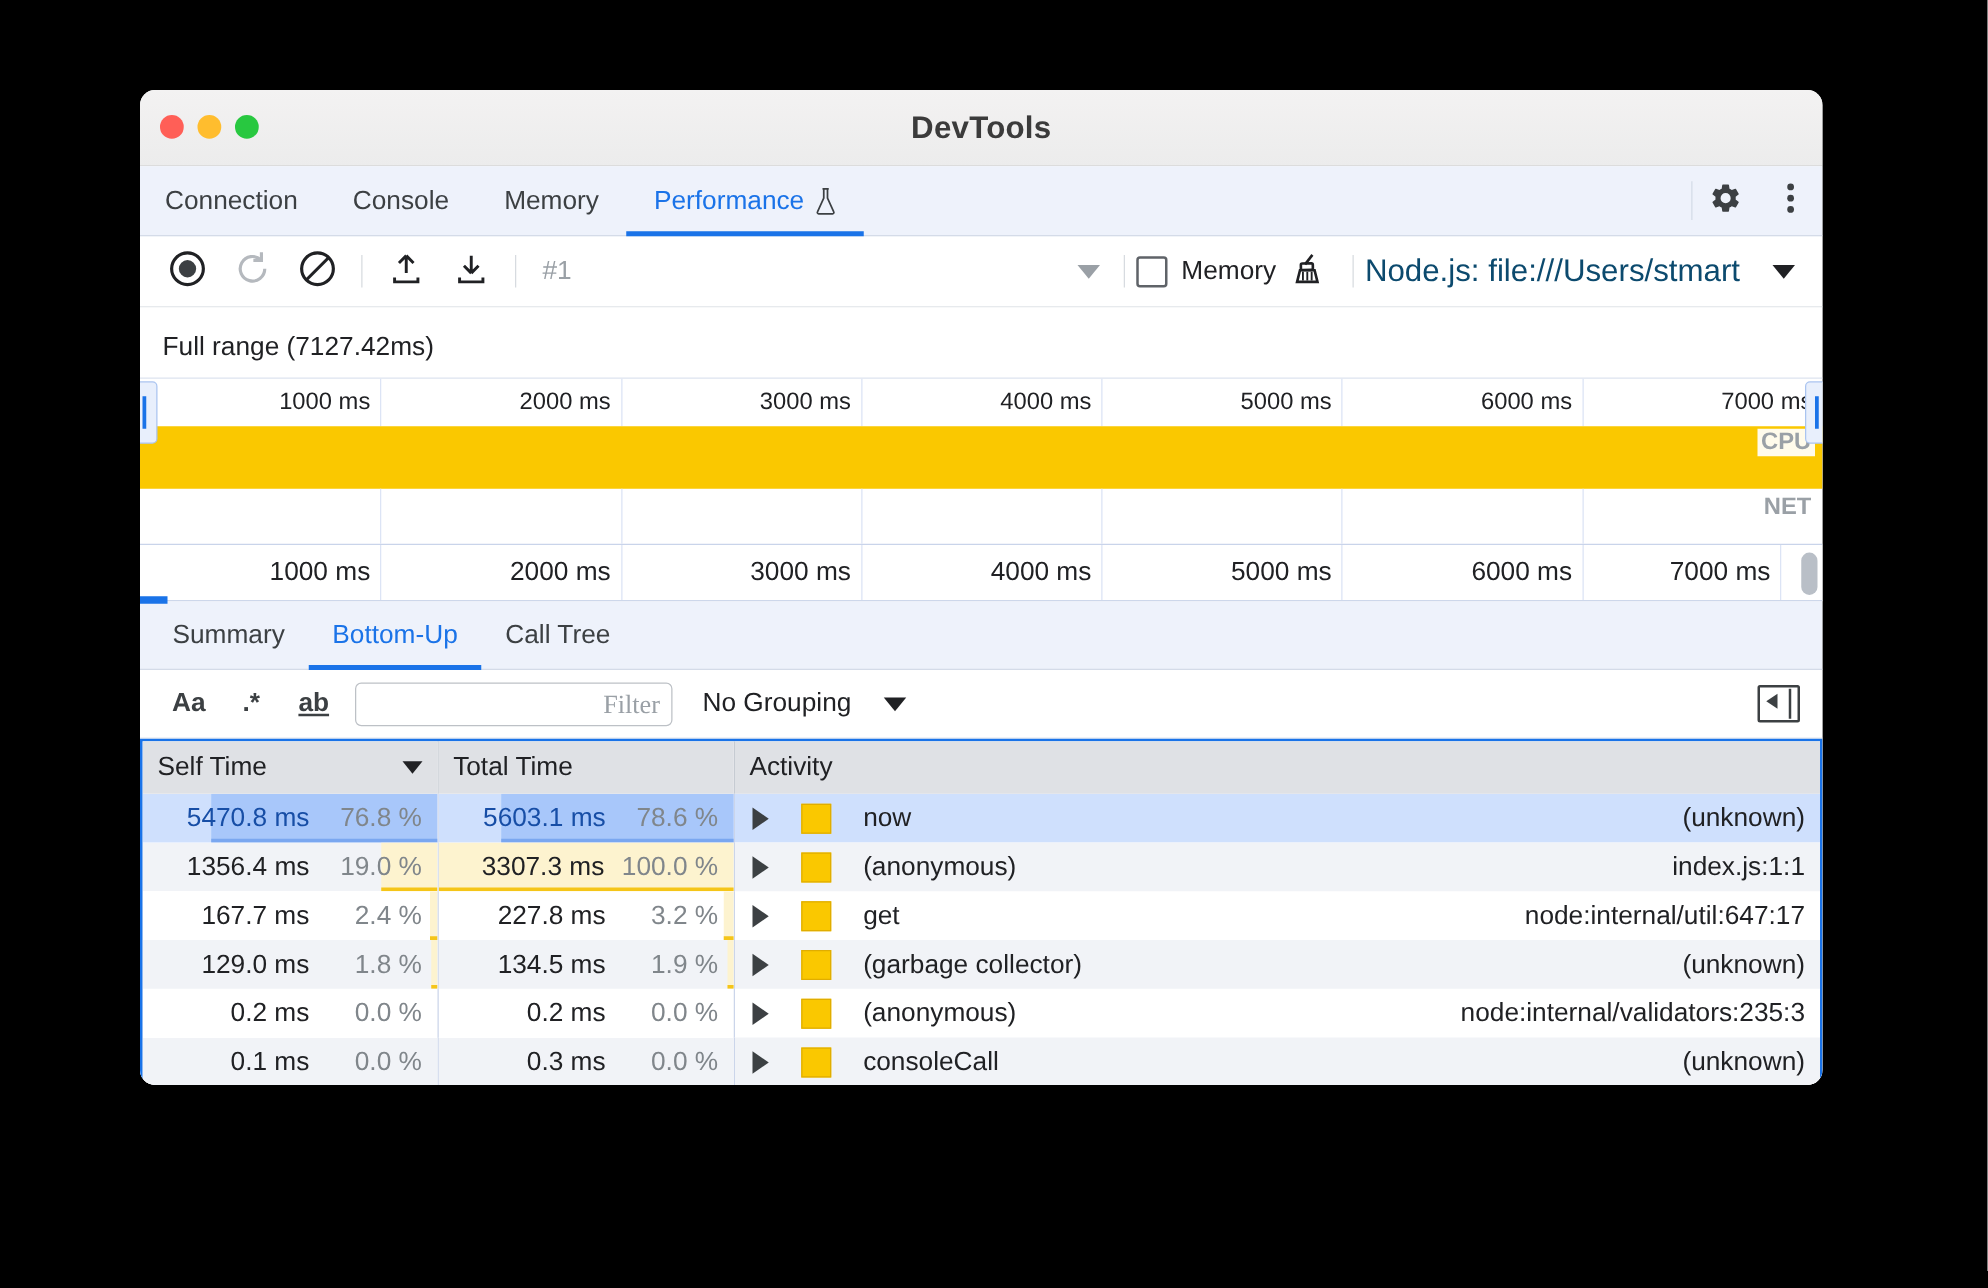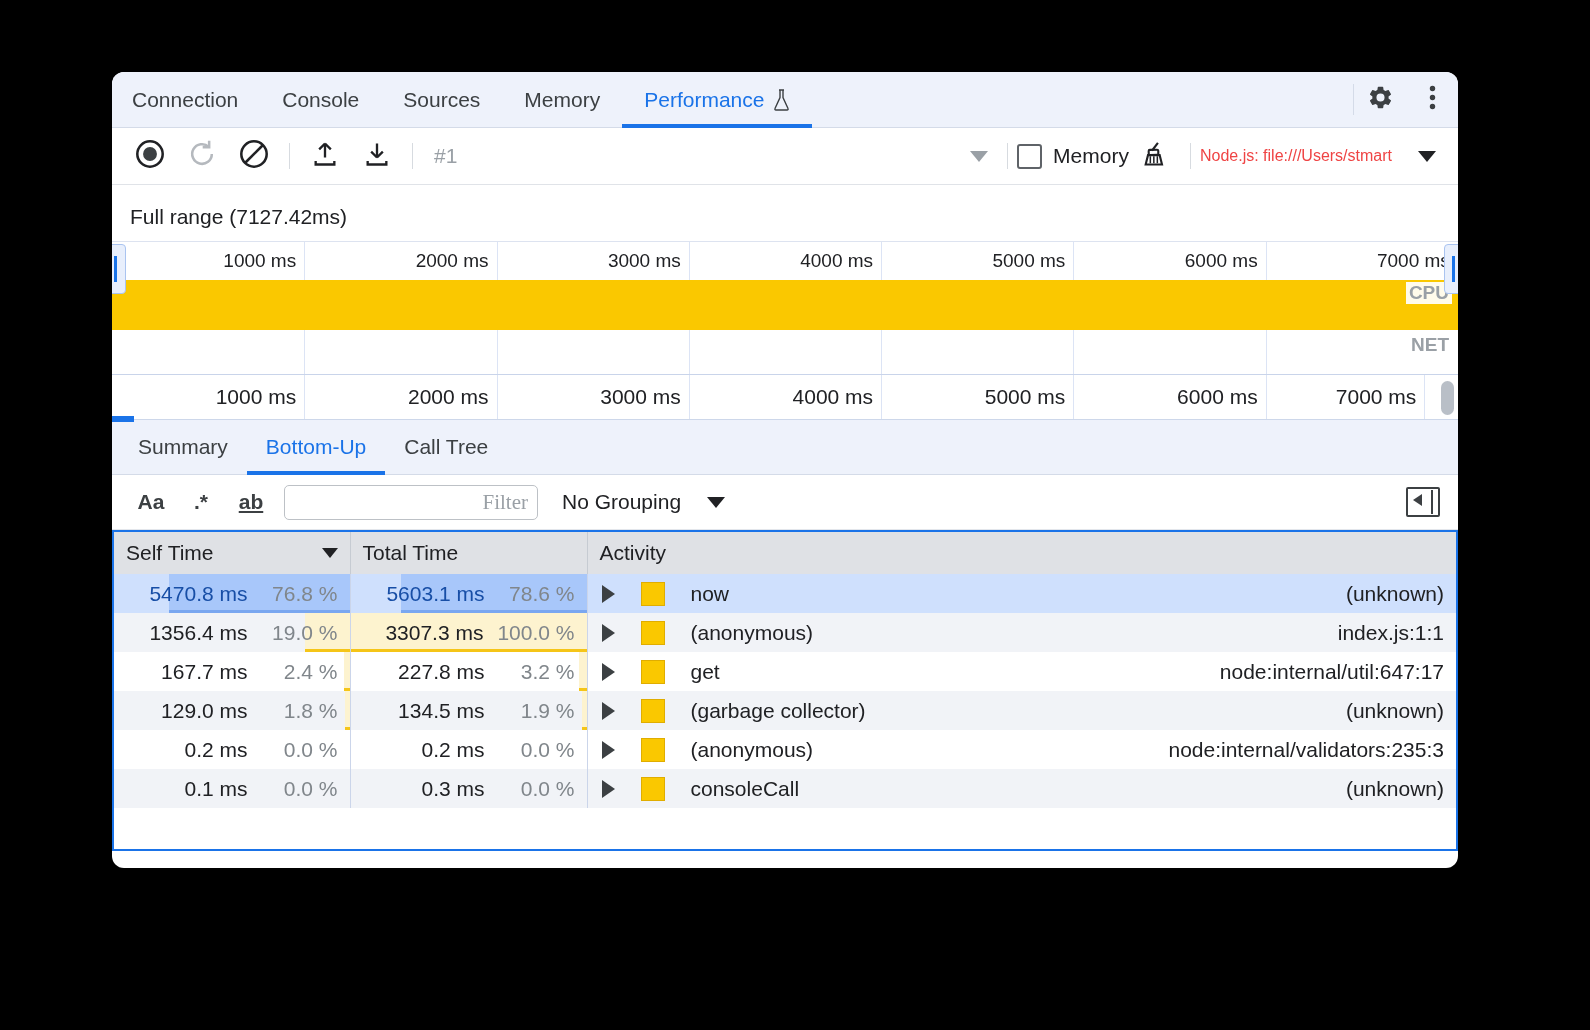--- a/index.html
+++ b/index.html
@@ -76,21 +76,21 @@
   }
   .sessgrow{flex:1;}
   .caret{
     width:0;height:0;border-left:9px solid transparent;border-right:9px solid transparent;
     border-top:11px solid #9aa0a6;margin-right:10px;cursor:default;
   }
   .caret.dark{border-top-color:#202124;}
   .memwrap{display:flex;align-items:center;gap:11px;cursor:default;}
   .chk{width:21px;height:21px;border:2px solid #5f6368;border-radius:3px;background:#fff;}
   .memlbl{font-size:21px;color:#202124;}
-  .targetlbl{font-size:16px;color:#ef4444;white-space:nowrap;}
+  .targetlbl{font-size:25px;color:#0c4a6e;white-space:nowrap;}
 
   
   .overview{background:#fff;position:relative;}
   .fullrange{
     font-size:21px;color:#202124;padding:20px 0 12px 18px;
   }
   .timelinebox{
     position:relative;height:132px;margin:0;
     border-top:1px solid #dde3f0;border-bottom:1px solid #c9d4ea;
   }
@@ -238,30 +238,35 @@
   }
   tr.alt td{background:#f1f3f7;}
   tr.sel td{background:#cfe0fd;}
   tr.sel td.num{color:#174ea6;}
 </style>
 </head>
 <body>
 
 <div id="window">
 
+  <div class="titlebar">
+    <div class="traffic">
+      <div class="dot red"></div>
+      <div class="dot yellow"></div>
+      <div class="dot green"></div>
+    </div>
+    <div class="wintitle">DevTools</div>
+  </div>
 
   <div class="tabstrip">
     <div class="tab">
       <span>Connection</span>
     </div>
     <div class="tab">
       <span>Console</span>
-    </div>
-    <div class="tab">
-      <span>Sources</span>
     </div>
     <div class="tab">
       <span>Memory</span>
     </div>
     <div class="tab active">
       <span>Performance</span>
       <span class="flaskicon">
         <svg width="17" height="22" viewBox="0 0 17 22">
             <path d="M6 1h5M7 1v7.5L2 19.5a1 1 0 0 0 .9 1.5h11.2a1 1 0 0 0 .9-1.5L10 8.5V1" fill="none" stroke="#3c4043" stroke-width="1.4"></path>
           </svg>

